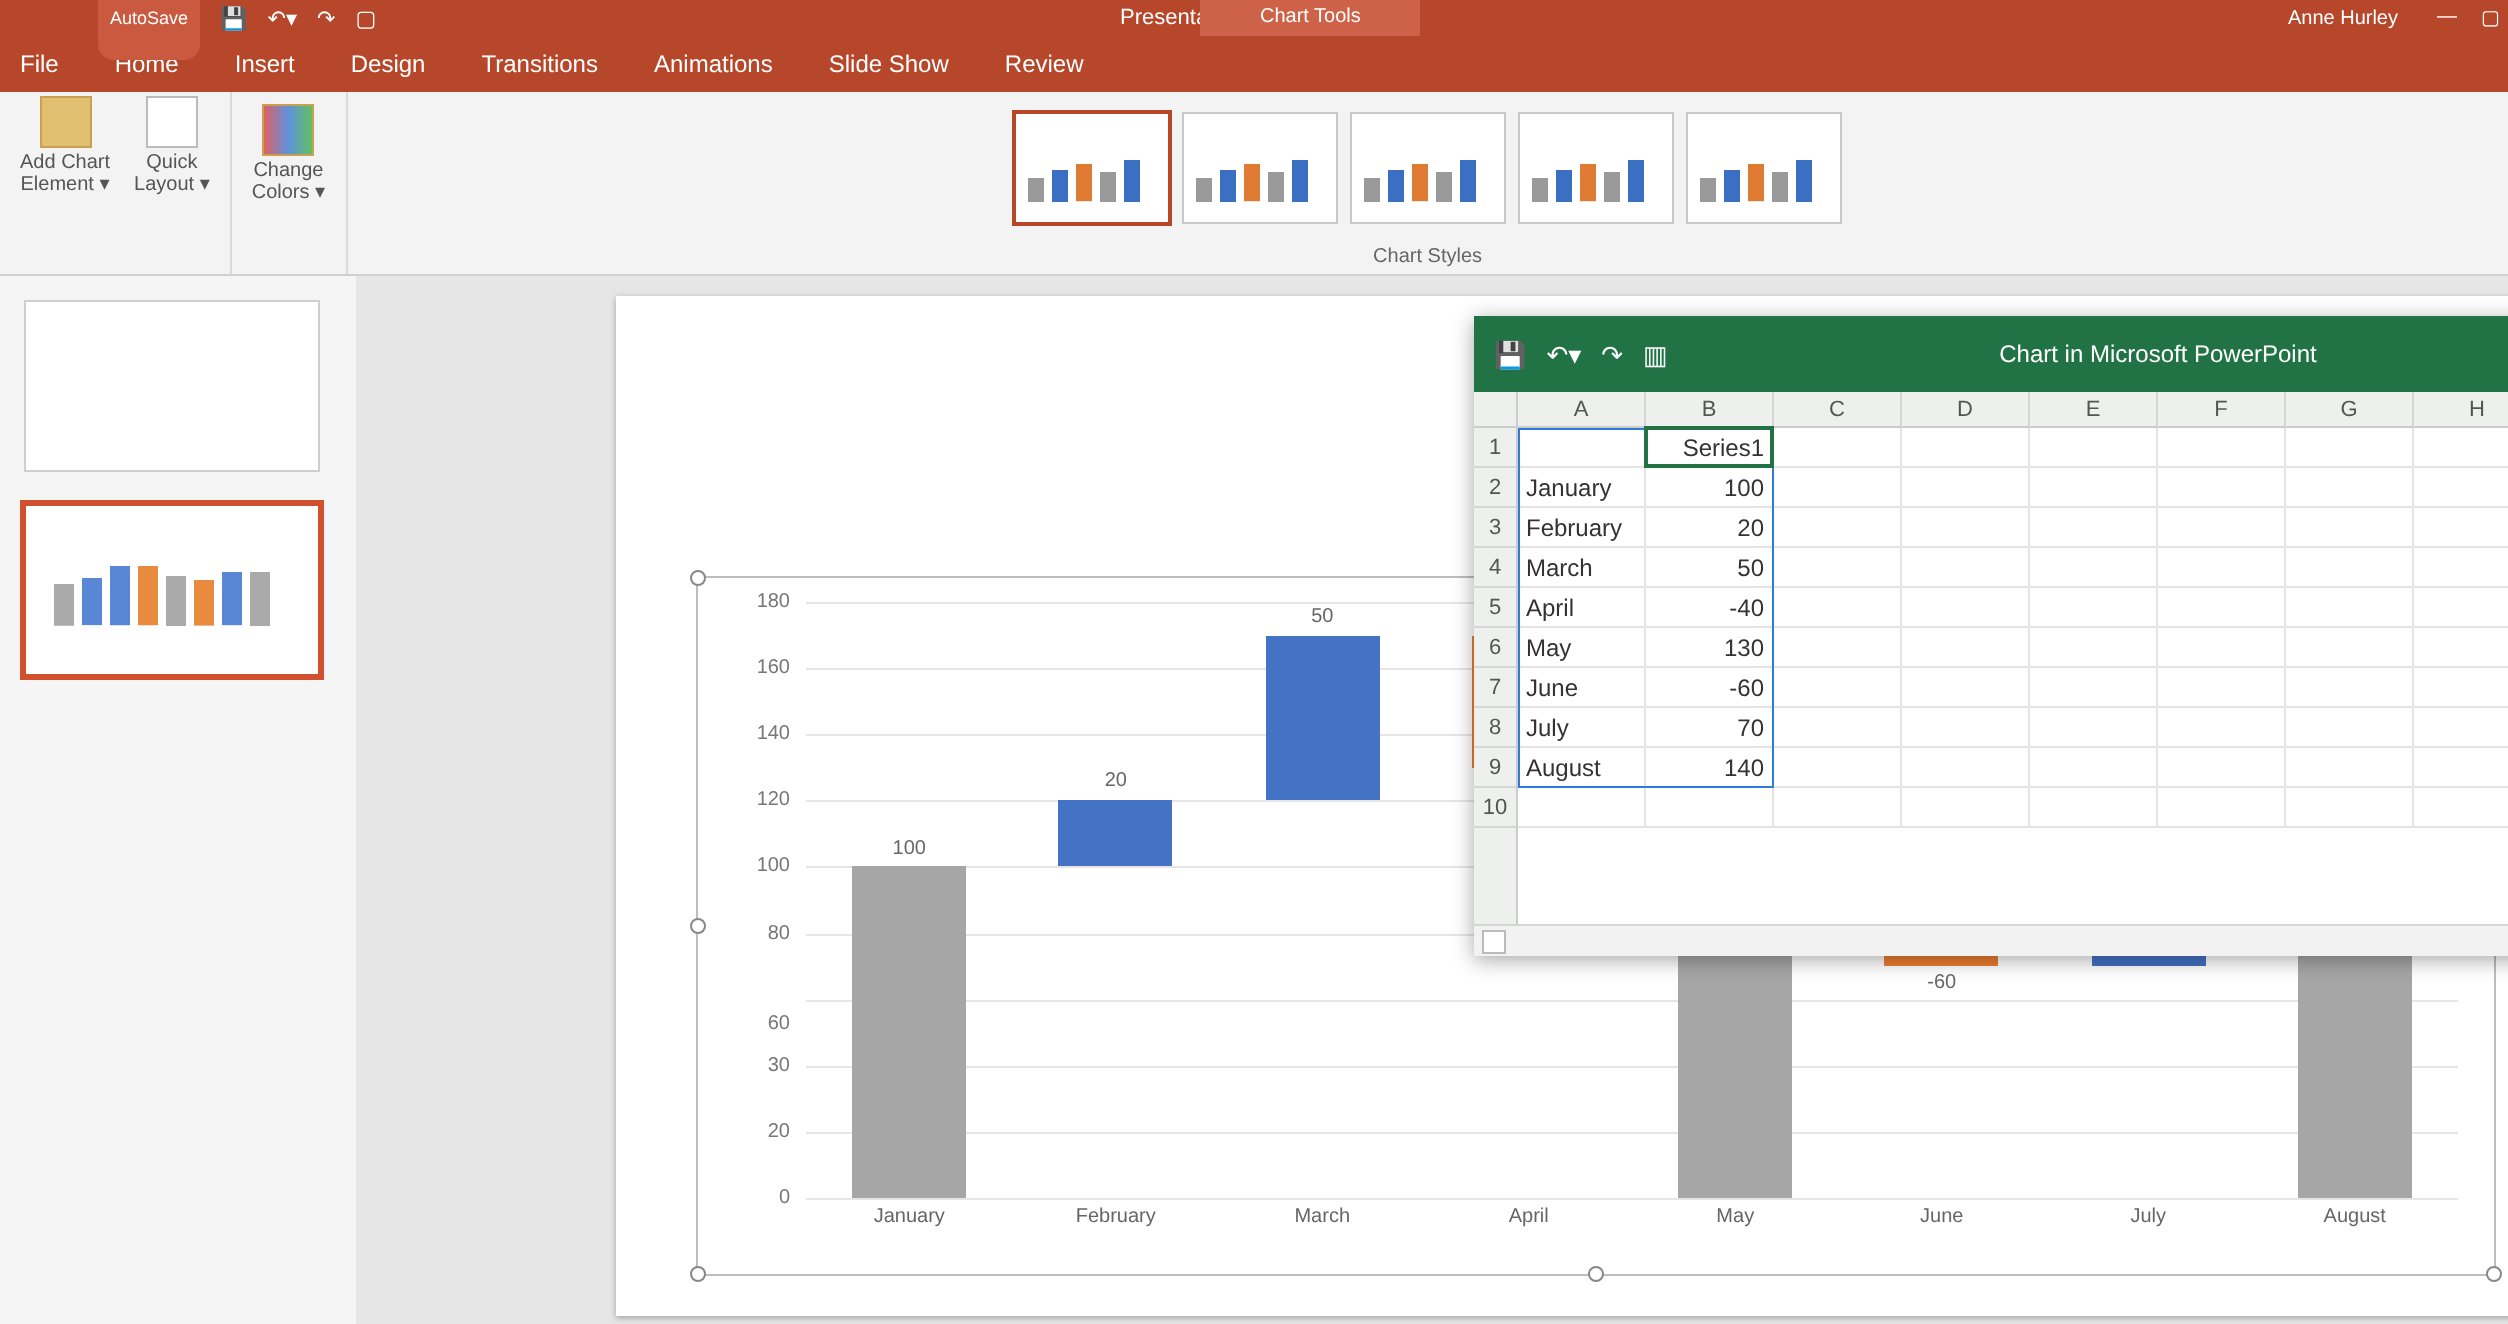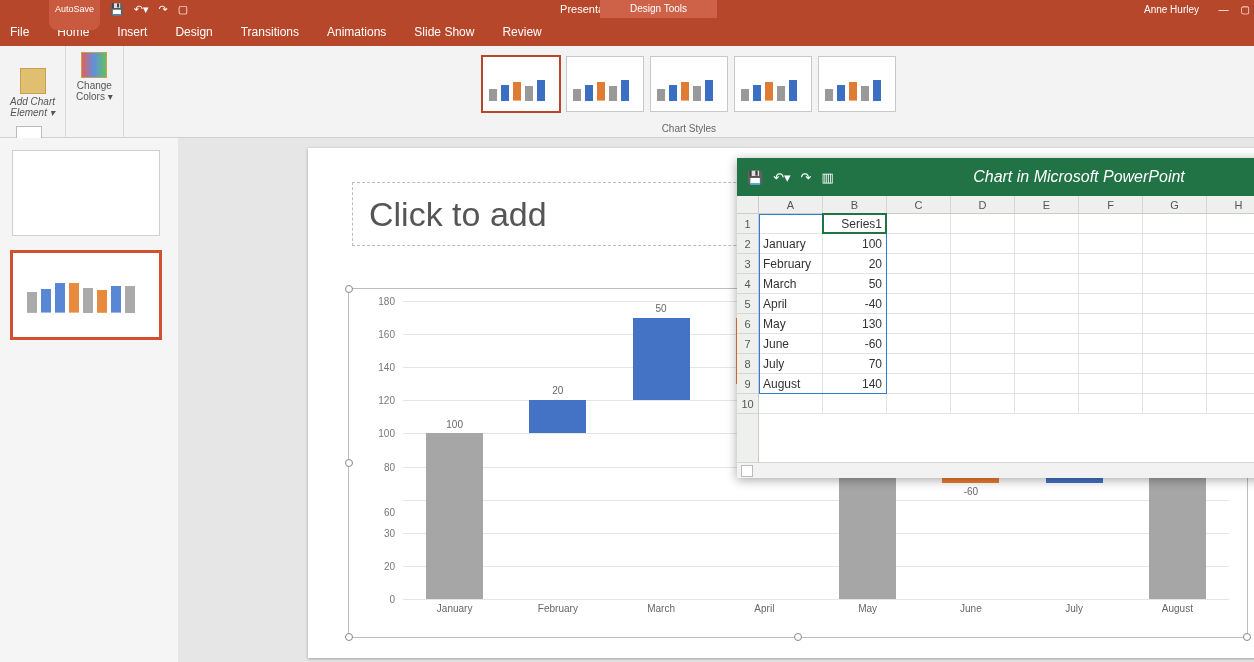--- a/index.html
+++ b/index.html
@@ -83,21 +83,21 @@
   .xlabels { position:absolute; left:48px; right:12px; bottom:12px; height:16px;}
   .xlab { position:absolute; font-size:10px; color:#666; transform:translateX(-50%);}
   
   .xl-window {
     position:absolute; left:559px; top:20px; width:684px; height:320px;
     background:#fff; box-shadow:0 2px 10px rgba(0,0,0,.35);
     display:flex; flex-direction:column; z-index:50;
   }
   .xl-header { height:38px; background:#217346; color:#fff; display:flex; align-items:center; position:relative;}
   .xl-header .qat { display:flex; gap:10px; padding:0 10px; font-size:13px;}
-  .xl-header .title { position:absolute; left:50%; transform:translateX(-50%); font-size:16px;font-style:italic;}
+  .xl-header .title { position:absolute; left:50%; transform:translateX(-50%); font-size:12px;}
   .xl-grid { flex:1; position:relative; font-size:12px; color:#333; overflow:hidden;}
   .xl-cols { position:absolute; top:0; left:22px; right:0; height:18px; background:#eef0ee; border-bottom:1px solid #ccc; display:flex;}
   .xl-col { width:64px; border-right:1px solid #d6d6d6; text-align:center; font-size:11px; color:#555; line-height:18px;}
   .xl-corner{ position:absolute; left:0; top:0; width:22px; height:18px; background:#eef0ee; border-right:1px solid #ccc; border-bottom:1px solid #ccc;}
   .xl-rows { position:absolute; top:18px; left:0; width:22px; bottom:16px; background:#eef0ee; border-right:1px solid #ccc;}
   .xl-rh { height:20px; border-bottom:1px solid #d6d6d6; text-align:center; font-size:11px; color:#555; line-height:20px;}
   .xl-cells { position:absolute; top:18px; left:22px; right:0; bottom:16px; }
   .xl-cell { position:absolute; height:20px; width:64px; border-right:1px solid #e3e3e3; border-bottom:1px solid #e3e3e3; padding:0 4px; line-height:20px; font-size:12px;}
   .xl-cell.num { text-align:right;}
   .xl-range-border { position:absolute; border:1px solid #2f7bd8;}
@@ -110,41 +110,41 @@
 
 <div class="title-bar">
   <div class="qat">
     <span class="pill">AutoSave</span>
     <span>💾</span>
     <span>↶▾</span>
     <span>↷</span>
     <span>▢</span>
   </div>
   <span class="wintitle">Presentation1 - PowerPoint</span>
-  <span class="charttools">Design Tools</span>
+  <span class="charttools">Chart Tools</span>
   <span class="user">Anne Hurley</span>
   <div class="winbtns">
     <span>—</span>
     <span>▢</span>
   </div>
 </div>
 
 <div class="ribbon-tabs">
   <span>File</span>
   <span>Home</span>
   <span>Insert</span>
   <span>Design</span>
   <span>Transitions</span>
   <span>Animations</span>
   <span>Slide Show</span>
   <span>Review</span>
 </div>
 
 <div class="ribbon-body">
-  <div class="rb-group" style="flex-direction:column; gap:4px; align-items:flex-start; padding-top:20px;font-style:italic;">
+  <div class="rb-group" style="flex-direction:row; gap:4px; align-items:flex-start; padding-top:0;">
     <div class="rb-btn">
       <div class="ic"></div>
         <span style="white-space:pre-line">Add Chart
 Element ▾</span>
     </div>
     <div class="rb-btn">
       <div class="ic" style="background:#fff;border-color:#bbb;"></div>
         <span style="white-space:pre-line">Quick
 Layout ▾</span>
     </div>
@@ -173,21 +173,20 @@
 <div class="workspace">
   <div class="slide-panel">
     <div class="slide-thumb"></div>
     <div class="slide-thumb sel">
         <div class="mini-bars"></div>
       </div>
   </div>
 
   <div class="canvas-area">
     <div class="slide">
-      <div class="title-ph">Click to add</div>
 
       <div class="chart-box">
 
         <div class="chart-handle" style="left:-4px; top:-4px"></div>
         <div class="chart-handle" style="right:-4px; top:-4px"></div>
         <div class="chart-handle" style="left:-4px; bottom:-4px"></div>
         <div class="chart-handle" style="right:-4px; bottom:-4px"></div>
         <div class="chart-handle" style="left:50%; bottom:-4px; transform:translateX(-50%)"></div>
         <div class="chart-handle" style="left:-4px; top:50%; transform:translateY(-50%)"></div>
         <div class="chart-handle" style="right:-4px; top:50%; transform:translateY(-50%)"></div>

